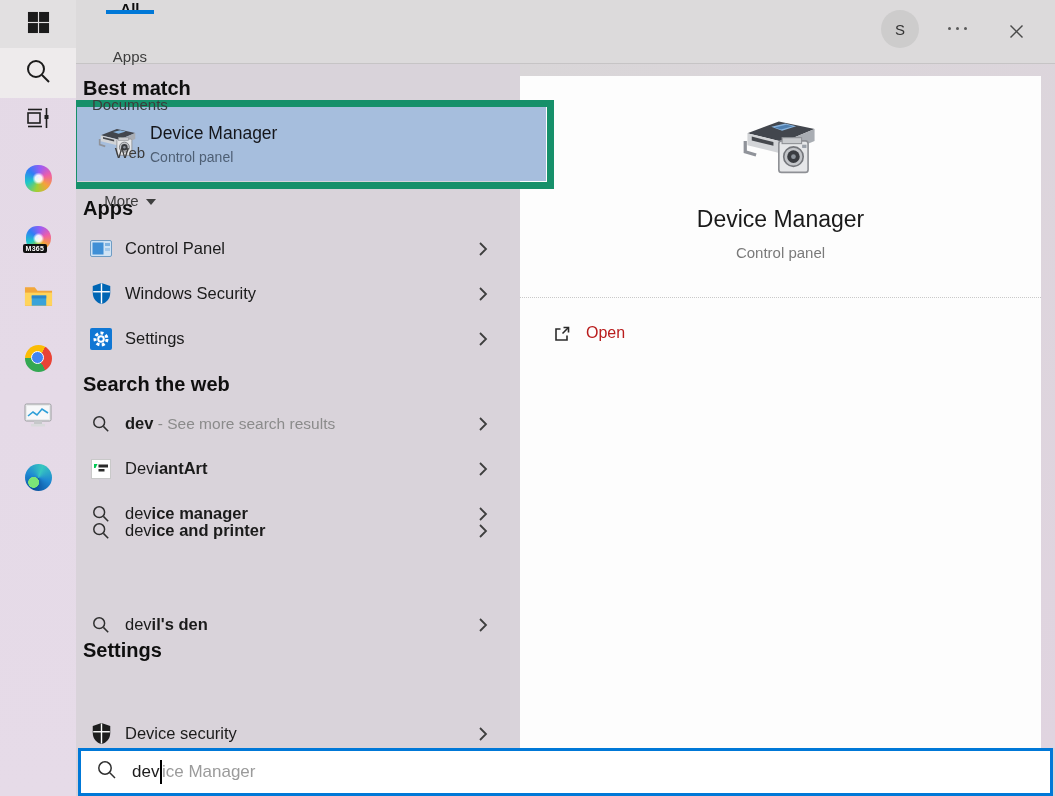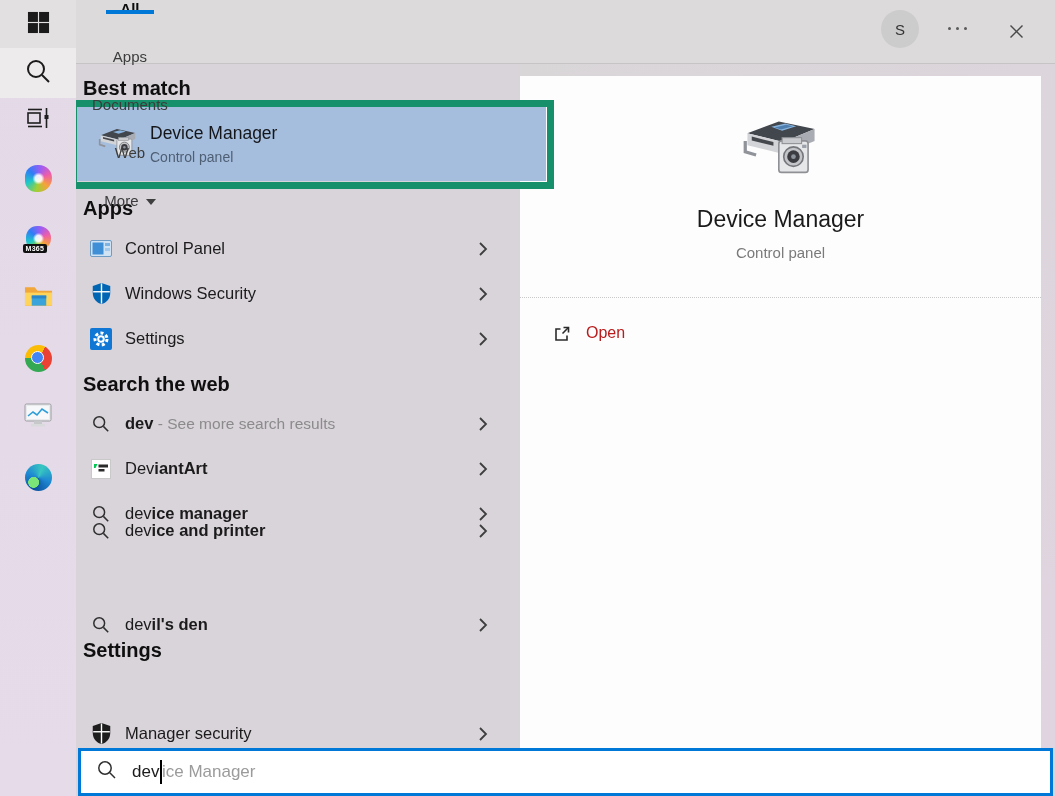--- a/index.html
+++ b/index.html
@@ -223,21 +223,21 @@
 
 
     <div class="lrow" style="top:647px">
       <span class="ic">
         <svg width="21" height="23" viewBox="0 0 24 26">
             <path d="M12 1 L22 4.5 V12 C22 19 17.5 23.5 12 25 C6.5 23.5 2 19 2 12 V4.5 Z" fill="#1e1e1e"></path>
             <line x1="12" y1="1.5" x2="12" y2="24.5" stroke="#fff" stroke-width="1.6"></line>
             <line x1="2.5" y1="11" x2="21.5" y2="11" stroke="#fff" stroke-width="1.6"></line>
           </svg>
       </span>
-      <span class="lbl">Manager security</span>
+      <span class="lbl">Device security</span>
       <span class="chev"><svg width="10" height="16" viewBox="0 0 10 16">
             <path d="M2 2 L8 8 L2 14" fill="none" stroke="#3e3e3e" stroke-width="1.8"></path>
           </svg></span>
     </div>
   </div>
 
   <div class="right-bg"></div>
   <div class="preview-card">
     <div class="pv-icon">
       <svg width="78" height="65" viewBox="0 0 72 60">

